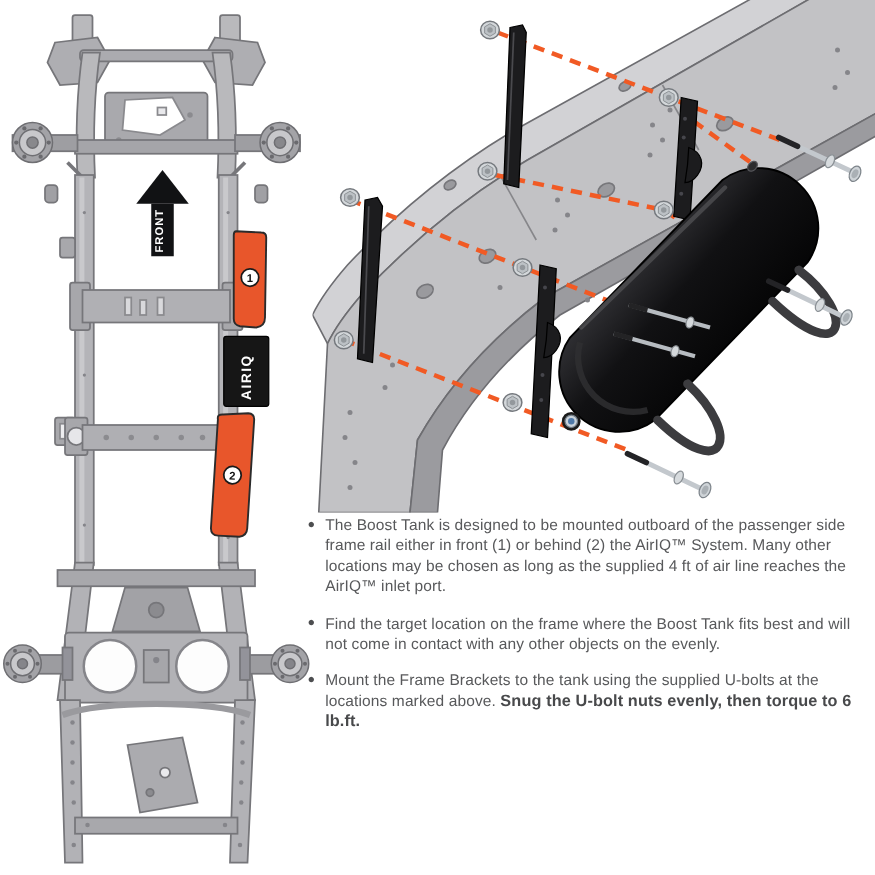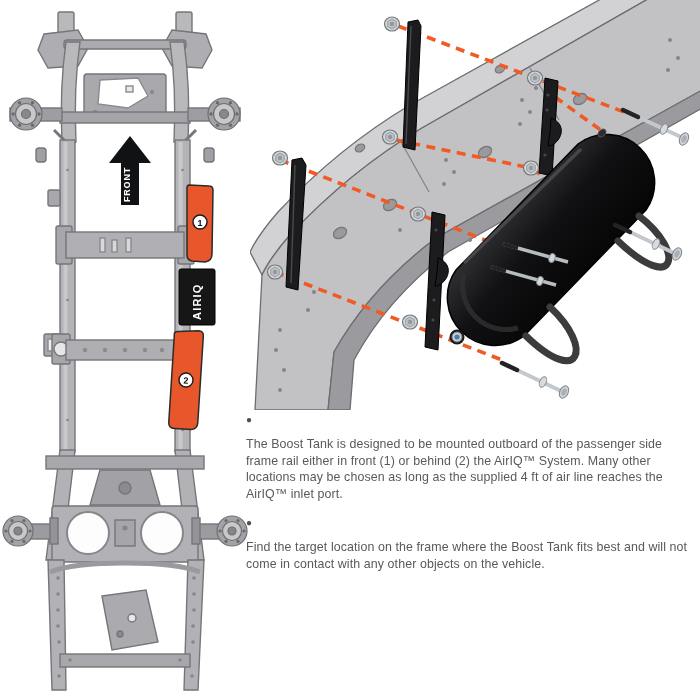--- a/index.html
+++ b/index.html
@@ -3,21 +3,21 @@
 <meta charset="utf-8">
 <style>
   html,body{margin:0;padding:0;background:#ffffff;}
   #page{position:relative;width:700px;height:700px;background:#ffffff;overflow:hidden;
         font-family:"Liberation Sans", sans-serif;}
   #chassis-svg{position:absolute;left:0;top:0;}
   #exploded-svg{position:absolute;left:250px;top:0;}
   #instructions{position:absolute;left:246px;top:412px;width:450px;}
   #instructions ul{list-style:none;margin:0;padding:0;}
   #instructions li{display:flex;gap:8px;margin:0 0 13px 0;color:#58595b;
-                   font-size:12.4px;line-height:16.4px;letter-spacing:0.1px;flex-direction:column;}
+                   font-size:12.4px;line-height:16.4px;letter-spacing:0.1px;}
   #instructions li .dot{flex:0 0 auto;font-size:10px;line-height:16.4px;color:#4d4e50;}
   #instructions li .dot::before{content:"\25CF";}
   #instructions li p{margin:0;}
   #instructions strong{font-weight:bold;color:#48494b;font-size:13px;}
 </style>
 </head>
 <body>
 
 <div id="page">
 
@@ -351,18 +351,22 @@
   </svg>
 
   <div id="instructions">
     <ul>
       <li>
         <span class="dot"></span>
         <p>The Boost Tank is designed to be mounted outboard of the passenger side frame rail either in front (1) or behind (2) the AirIQ™ System. Many other locations may be chosen as long as the supplied 4 ft of air line reaches the AirIQ™ inlet port.</p>
       </li>
       <li>
         <span class="dot"></span>
-        <p>Find the target location on the frame where the Boost Tank fits best and will not come in contact with any other objects on the vehicle.</p>
+        <p>Find the target location on the frame where the Boost Tank fits best and will not come in contact with any other objects on the evenly.</p>
+      </li>
+      <li>
+        <span class="dot"></span>
+        <p><span>Mount the Frame Brackets to the tank using the supplied U-bolts at the locations marked above. </span><strong>Snug the U-bolt nuts evenly, then torque to 6 lb.ft.</strong></p>
       </li>
     </ul>
   </div>
 
 </div>
 
 </body></html>

